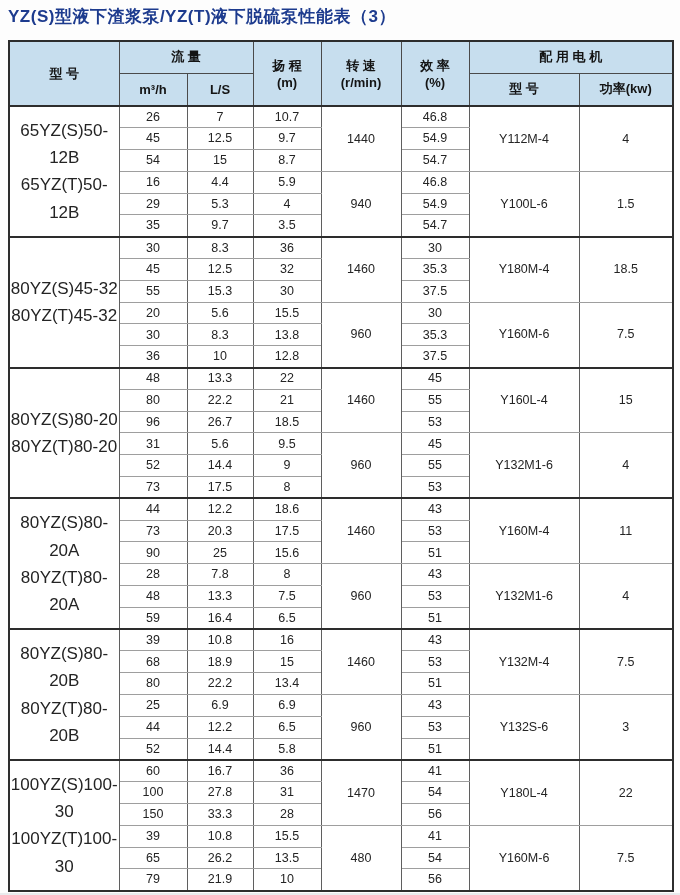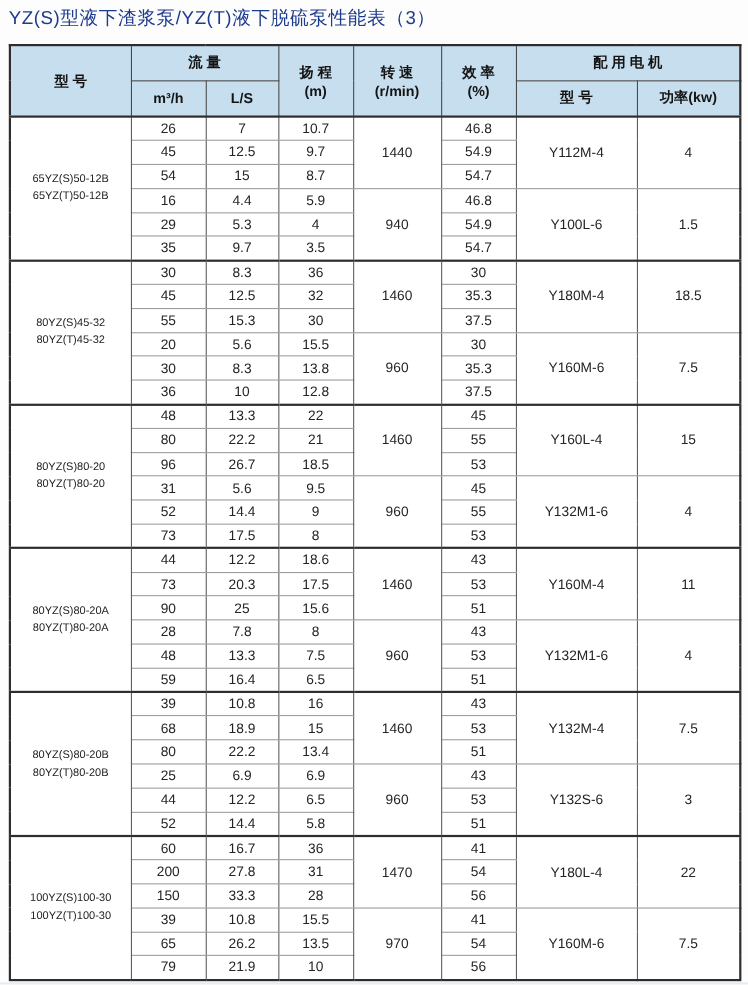--- a/index.html
+++ b/index.html
@@ -21,21 +21,21 @@
   .page{
     width:680px;height:893px;
     background:#fdfdfd;
     overflow:hidden;
   }
   .title{
     margin:0;
     padding:6px 8px 0 8px;
     font-size:17px;
     line-height:22px;
-    font-weight:normal;
+    font-weight:bold;
     color:var(--title-color);
     letter-spacing:0.5px;
   }
   table.perf-table{
     border-collapse:collapse;
     table-layout:fixed;
     margin:12px 0 0 8px;
     width:664px;
     height:852px;
     border:2px solid var(--border-dark);
@@ -64,21 +64,21 @@
     padding:0;
     height:21.6px;
     line-height:1;
     background:#ffffff;
   }
   tbody tr.block-end,
   tbody tr.block-end td{
     border-bottom:2px solid var(--border-dark);
   }
   td.model-cell{
-    font-size:10px;
+    font-size:17px;
     line-height:1.6;
   }
 </style>
 </head>
 <body>
 
 <div class="page">
   <h1 class="title">YZ(S)型液下渣浆泵/YZ(T)液下脱硫泵性能表（3）</h1>
 
   <table class="perf-table">
@@ -337,36 +337,36 @@
           <td rowspan="6" class="model-cell"><span>100YZ(S)100-30</span><br><span>100YZ(T)100-30</span></td>
           <td>60</td>
           <td>16.7</td>
           <td>36</td>
           <td rowspan="3">1470</td>
           <td>41</td>
           <td rowspan="3">Y180L-4</td>
           <td rowspan="3">22</td>
         </tr>
         <tr>
-          <td>200</td>
+          <td>100</td>
           <td>27.8</td>
           <td>31</td>
           <td>54</td>
         </tr>
         <tr>
           <td>150</td>
           <td>33.3</td>
           <td>28</td>
           <td>56</td>
         </tr>
         <tr>
           <td>39</td>
           <td>10.8</td>
           <td>15.5</td>
-          <td rowspan="3">970</td>
+          <td rowspan="3">480</td>
           <td>41</td>
           <td rowspan="3">Y160M-6</td>
           <td rowspan="3">7.5</td>
         </tr>
         <tr>
           <td>65</td>
           <td>26.2</td>
           <td>13.5</td>
           <td>54</td>
         </tr>

